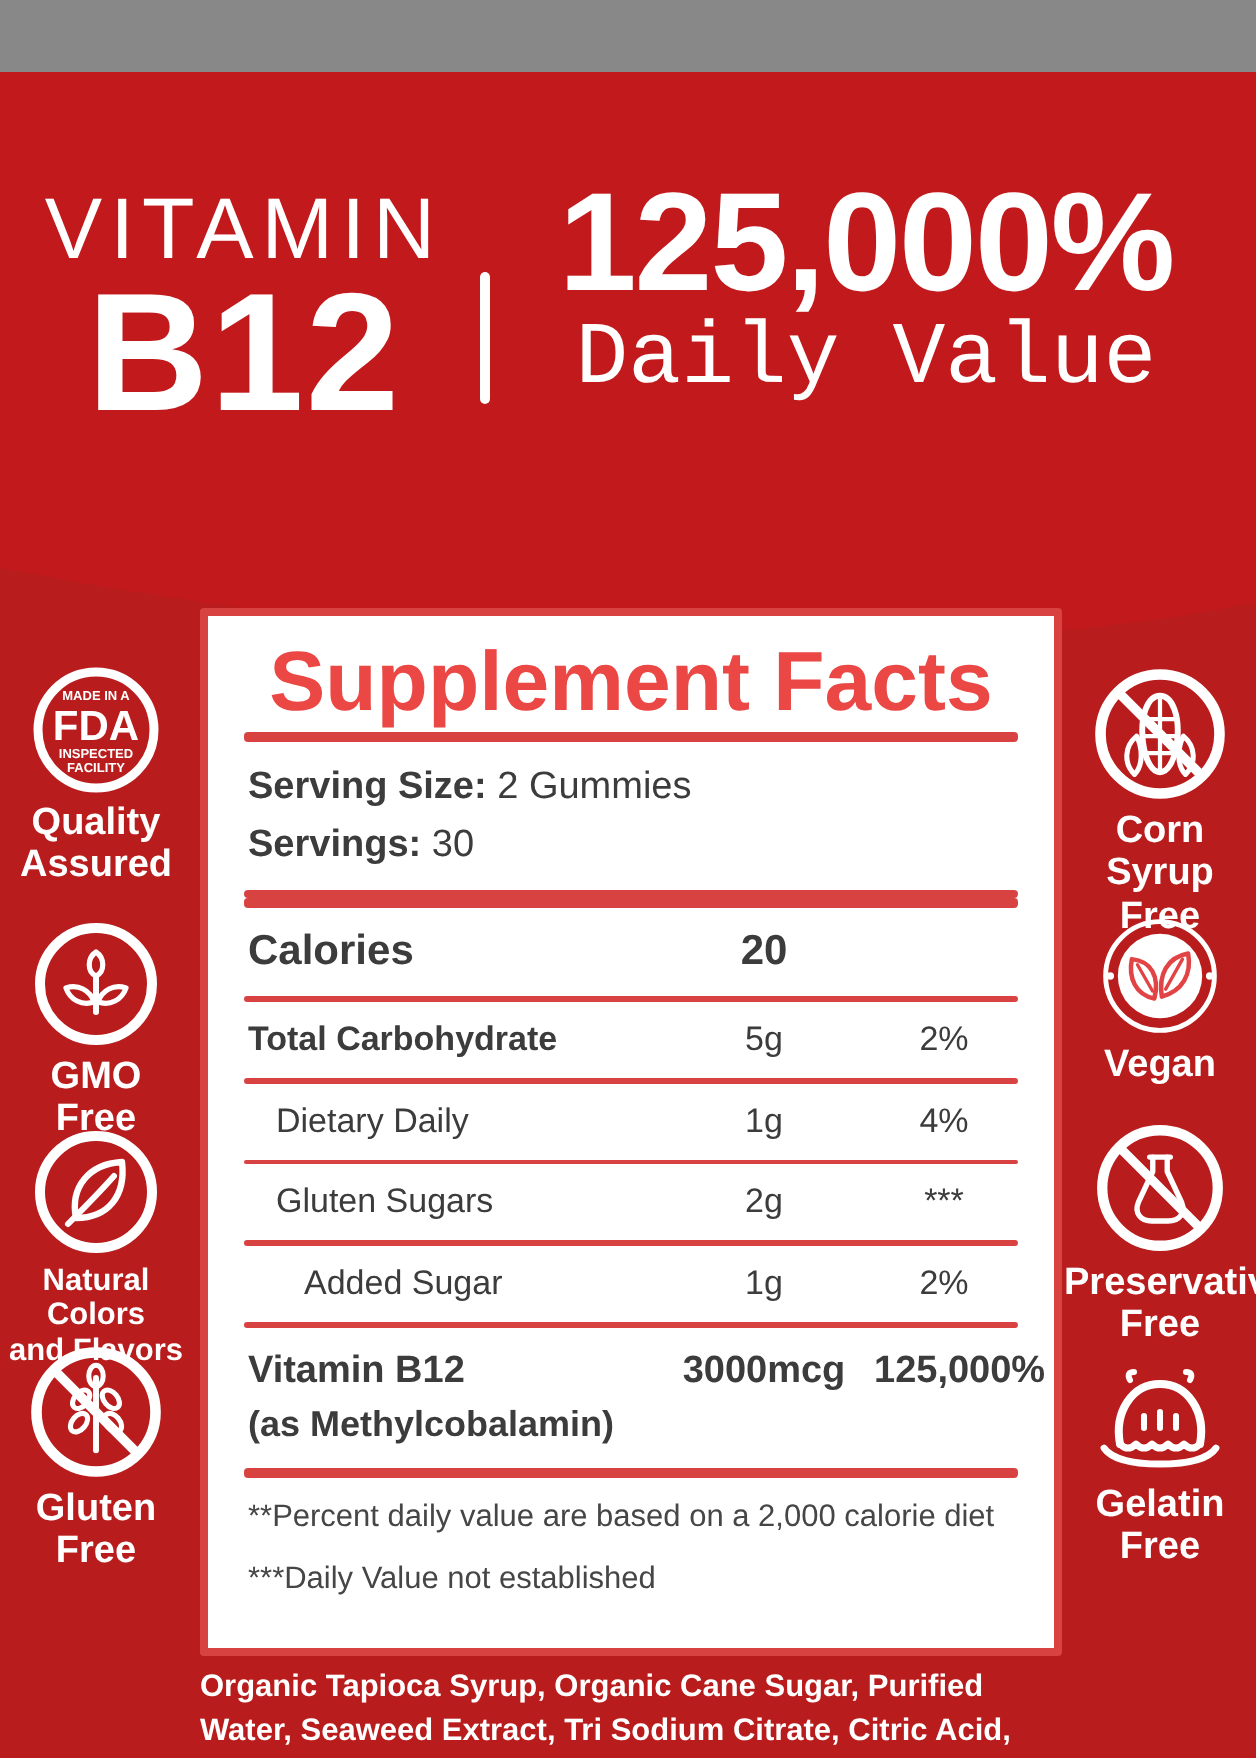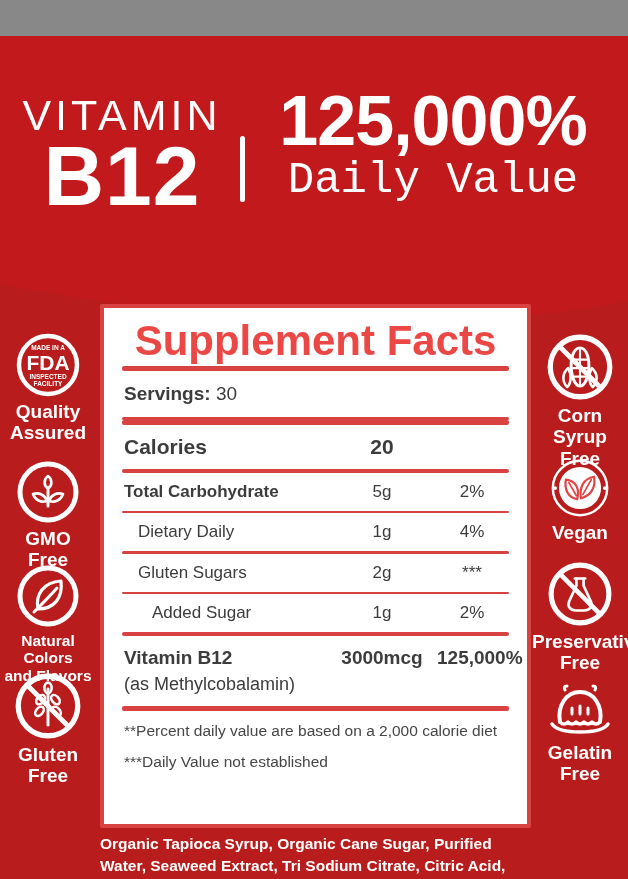--- a/index.html
+++ b/index.html
@@ -38,21 +38,21 @@
   .row{display:flex;align-items:flex-start;padding:9px 2px;font-size:17px;}
   .nm{flex:1;}
   .amt{width:110px;text-align:center;white-space:nowrap;}
   .dv{width:70px;text-align:center;white-space:nowrap;}
   .row.calories{font-size:21px;font-weight:600;padding:10px 2px;}
   .row.bold600 .nm,.row.bold600 .amt,.row.bold600 .dv{font-weight:600;}
   .ind1 .nm{padding-left:14px;}
   .ind2 .nm{padding-left:28px;}
   .row.vitamin{font-size:19px;padding:11px 2px;}
   .row.vitamin .nm{font-weight:600;}
-  .vit-sub{display:block;font-weight:400;font-size:18px;margin-top:5px;}
+  .vit-sub{display:block;font-weight:700;font-size:18px;margin-top:5px;}
   .footnotes{padding:11px 2px 0 2px;font-size:15.5px;color:#464646;}
   .footnote{margin:0 0 13px 0;}
 
   
   .badge{position:absolute;width:96px;text-align:center;color:#fff;z-index:2;}
   .badge .badge-label{font-size:19px;font-weight:600;line-height:1.12;white-space:pre-line;margin-top:4px;}
   .badge .badge-label.small{font-size:15.5px;}
   .badge svg{display:block;margin:0 auto;}
   .badge svg text{font-family:"Liberation Sans","DejaVu Sans",sans-serif;fill:#fff;}
 
@@ -82,20 +82,24 @@
       <div class="dv-percent">125,000%</div>
       <div class="dv-label">Daily Value</div>
     </div>
   </div>
 
   <div class="panel">
     <div class="panel-title">Supplement Facts</div>
     <div class="rule thick"></div>
 
     <div class="serving">
+      <div>
+        <span class="lbl">Serving Size:</span>
+        <span class="val">2 Gummies</span>
+      </div>
       <div>
         <span class="lbl">Servings:</span>
         <span class="val">30</span>
       </div>
     </div>
     <div class="rule mid"></div>
 
     <div class="rule thick"></div>
 
     <div class="row calories">

